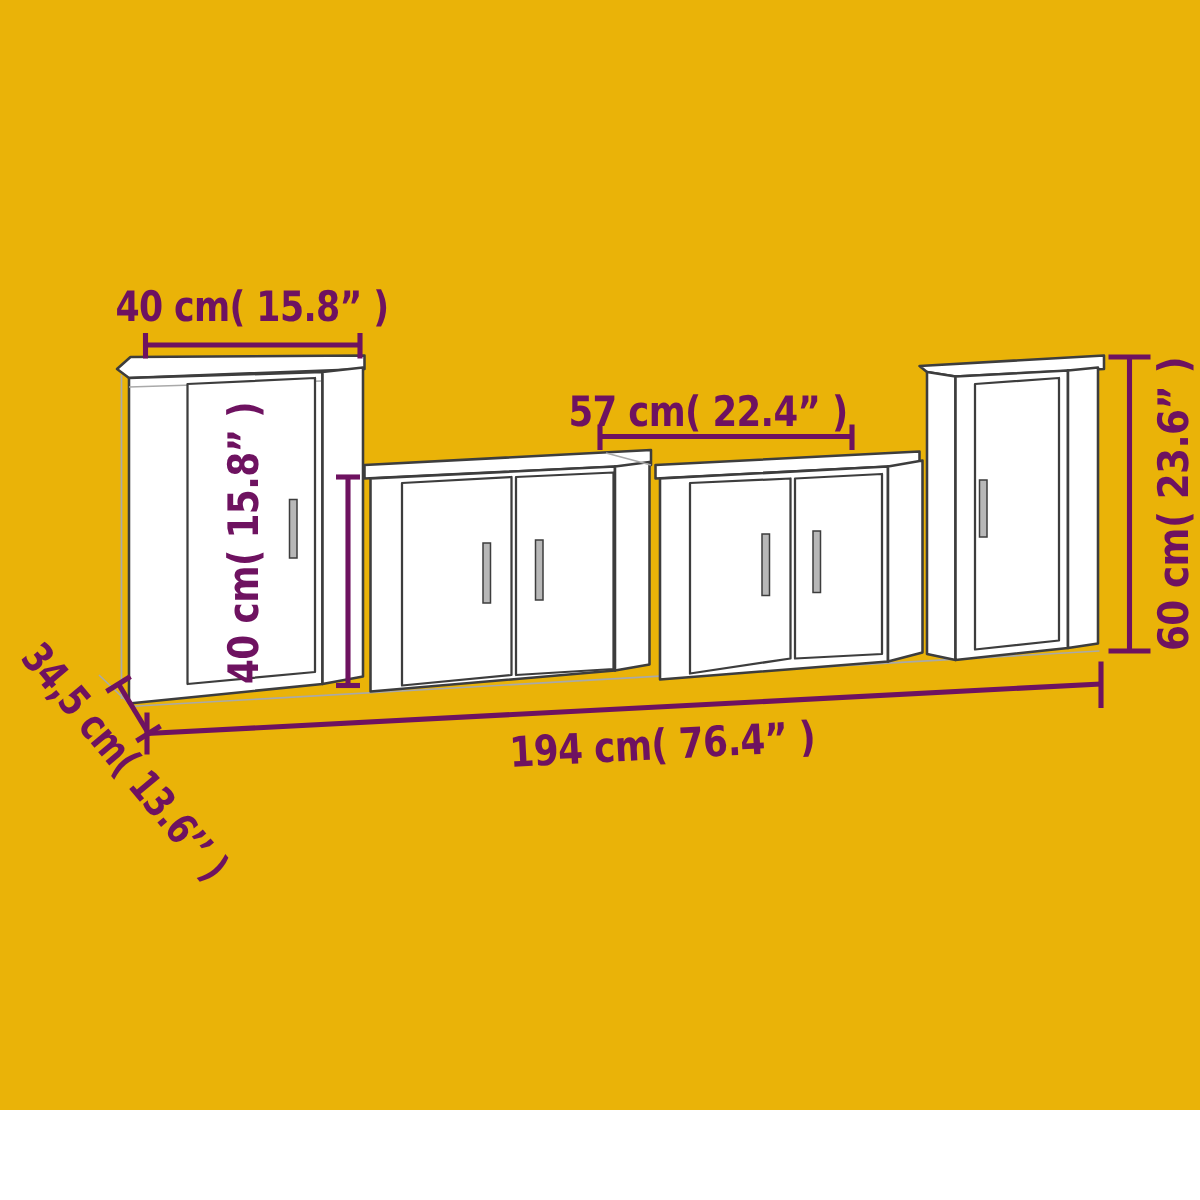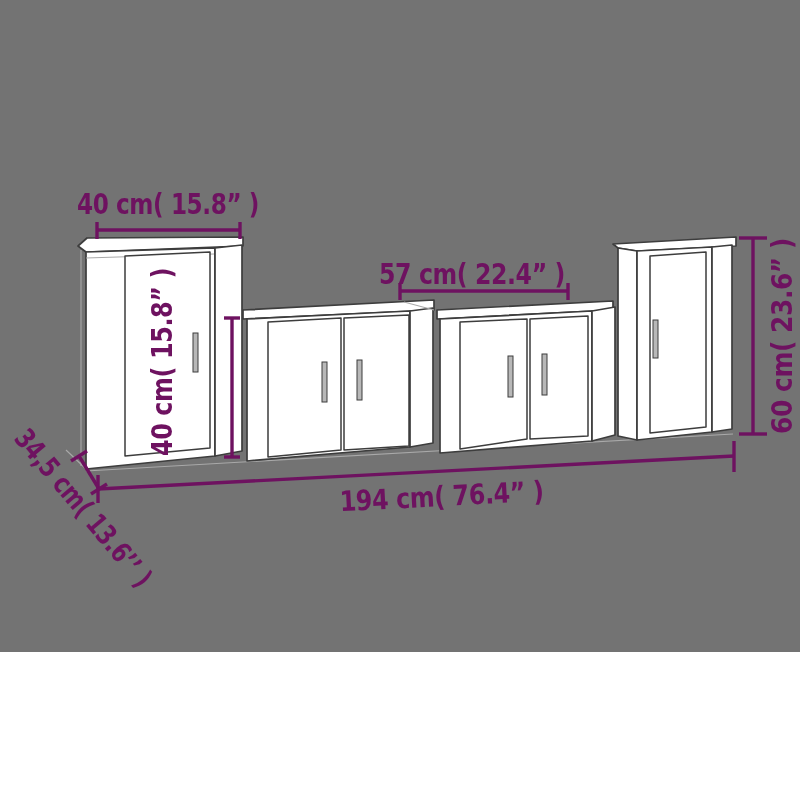--- a/index.html
+++ b/index.html
@@ -1,20 +1,20 @@
 <!DOCTYPE html>
 <html style="--dimension: #6E1260; --outline: #3d3d3d; --light_outline: #a9a9a9; --handle_fill: #b8b8b8; --background: #ffffff;"><head>
 <meta charset="utf-8">
 <style>
   html, body { margin: 0; padding: 0; background: #ffffff; }
   .stage {
     position: relative;
     width: 800px;
-    height: 652px;
-    background: #737373;
+    height: 740px;
+    background: #eab308;
     overflow: hidden;
     font-family: "DejaVu Sans", sans-serif;
   }
   svg { display: block; }
   .face   { fill: #ffffff; stroke: var(--outline); stroke-width: 1.7; stroke-linejoin: round; }
   .door   { fill: #ffffff; stroke: var(--outline); stroke-width: 1.5; stroke-linejoin: round; }
   .thin   { fill: none; stroke: var(--light_outline); stroke-width: 1.1; }
   .handle { fill: var(--handle_fill); stroke: var(--outline); stroke-width: 1; }
   .dimln  { fill: none; stroke: var(--dimension); stroke-width: 3.4; stroke-linecap: butt; }
   .dimtext {

